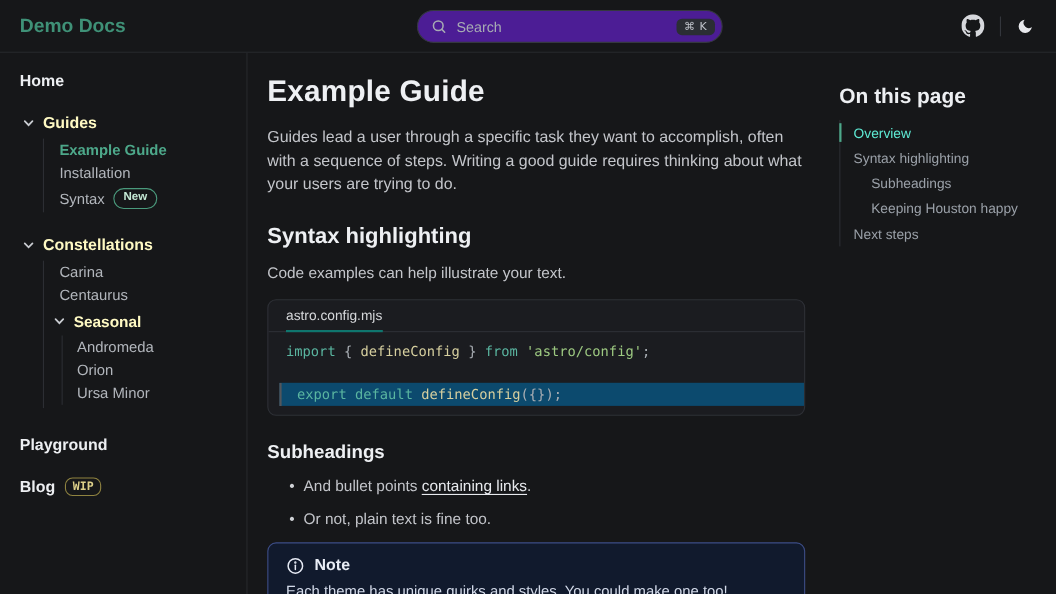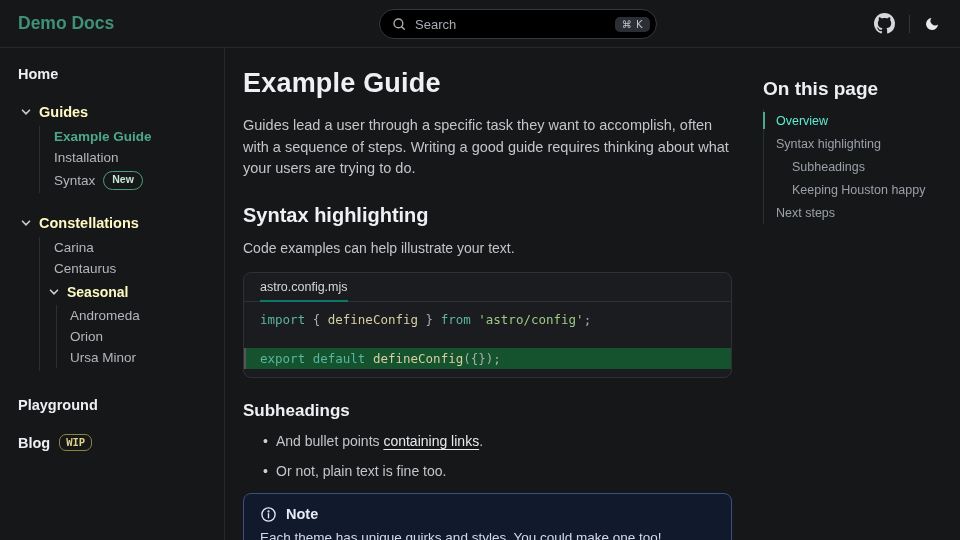--- a/index.html
+++ b/index.html
@@ -14,21 +14,21 @@
   header {
     position:relative; height:48px;
     display:flex; align-items:center;
     padding:0 16px 0 18px;
     border-bottom:1px solid #26282c;
   }
   .brand { font-size:17.5px; font-weight:700; color:#3f9177; cursor:pointer; }
   .searchbar {
     position:absolute; left:379px; top:9px;
     width:278px; height:30px;
-    background:#000000; border:1px solid #35383f; border-radius:16px;
+    background:#4c1d95; border:1px solid #35383f; border-radius:16px;
     display:flex; align-items:center; gap:9px;
     padding:0 6px 0 12px; cursor:pointer;
   }
   .searchbar .ph { flex:1; color:#a7abb3; font-size:13px; }
   .searchbar svg { flex:none; }
   kbd.shortcut {
     background:#2b2e34; border-radius:5px; padding:2px 7px;
     font-family:"DejaVu Sans",sans-serif; font-size:10px; color:#c0c4cb;
     letter-spacing:0.5px; white-space:nowrap;
   }
@@ -85,22 +85,23 @@
     min-width:88px; cursor:pointer;
   }
   .code-body {
     padding:8px 0;
     font-family:"DejaVu Sans Mono","Liberation Mono",monospace;
     font-size:12.5px; line-height:19px; color:#c4c7cc;
   }
   .code-line { padding:0 16px; white-space:pre; }
   .code-line.blank { height:19px; }
   .code-line.hl {
-    background:#14532d; padding-top:1px; padding-bottom:1px;
+    background:#0c4a6e; padding-top:1px; padding-bottom:1px;
     box-shadow:inset 2px 0 0 #54565b;
+    margin-left:10px;
   }
   .tok-kw { color:#5ab5a0; }
   .tok-fn { color:#d6cf9f; }
   .tok-str { color:#9dc981; }
   .tok-p { color:#a8adb3; }
   h3.sub { margin-top:23px; font-size:17px; font-weight:700; color:#eef0f3; }
   ul.bullets { list-style:none; margin-top:12px; }
   ul.bullets li { position:relative; padding-left:33px; margin-bottom:14px; font-size:14px; color:#c3c5ca; }
   ul.bullets li::before { content:"•"; position:absolute; left:20px; color:#cfd2d6; }
   a.inline-link { color:#e8eaee; text-decoration:underline; text-underline-offset:3px; cursor:pointer; }

